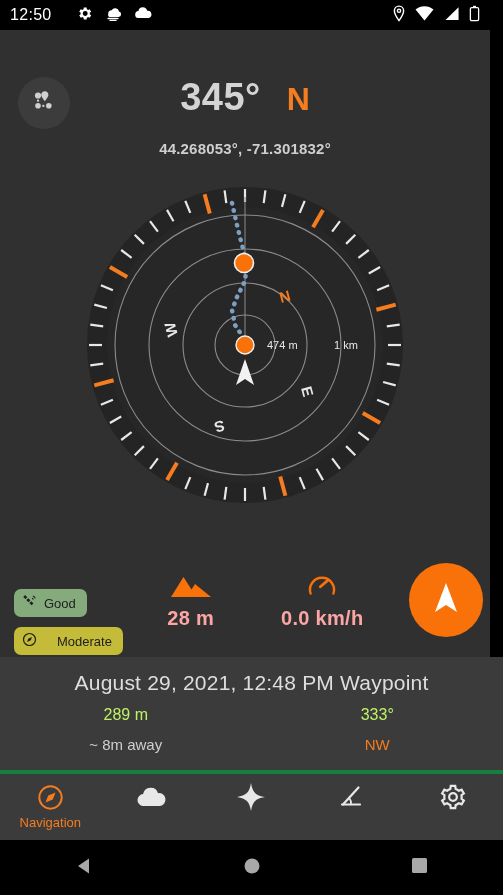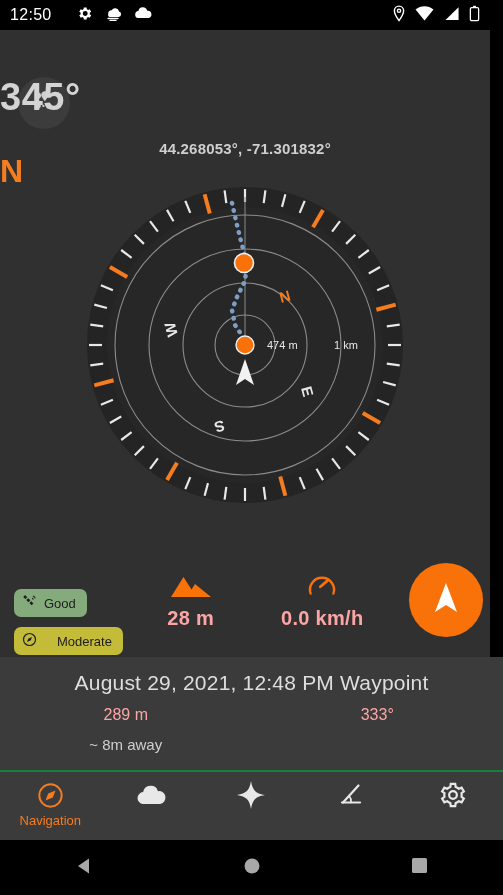--- a/index.html
+++ b/index.html
@@ -23,21 +23,21 @@
 
   
   .header { position: relative; height: 110px; }
   .route-btn {
     position: absolute; left: 18px; top: 47px;
     width: 52px; height: 52px; border-radius: 50%;
     background: #3c3c3c; display: flex; align-items: center; justify-content: center;
   }
   .heading-row {
     position: absolute; left: 0; right: 0; top: 46px;
-    display: flex; justify-content: center; align-items: baseline; gap: 34px; flex-direction: column;
+    display: flex; justify-content: center; align-items: baseline; gap: 26px;
   }
   .heading-deg { font-size: 38px; font-weight: bold; color: #d4d4d4; letter-spacing: .5px; }
   .heading-card { font-size: 32px; font-weight: bold; color: #f57c1f; }
   .coords {
     position: absolute; left: 0; right: 0; top: 110px;
     text-align: center; font-size: 15px; color: #cfcfcf; letter-spacing: .2px; font-weight: bold;
   }
 
   
   .radar-wrap { position: absolute; left: 0; top: 150px; width: 503px; height: 380px; }
@@ -69,29 +69,29 @@
   }
 
   
   .waypoint {
     position: absolute; left: 0; top: 657px; width: 503px; height: 113px;
     background: #3b3b3b; padding-top: 14px;
   }
   .wp-title { text-align: center; font-size: 21px; color: #dedede; letter-spacing: .2px; }
   .wp-cols { display: flex; margin-top: 11px; }
   .wp-col { flex: 1; text-align: center; }
-  .wp-main { font-size: 16px; color: #fca5a5; }
+  .wp-main { font-size: 16px; color: #bef264; }
   .wp-sub { font-size: 15px; color: #cfcfcf; margin-top: 12px; }
   .wp-sub.accent { color: #f57c1f; }
 
   
   .bottomnav {
     position: absolute; left: 0; top: 770px; width: 503px; height: 70px;
     background: #3b3b3b; display: flex; align-items: flex-start; padding-top: 8px;
-    border-top: 2px solid #15803d;
+    border-top: 4px solid #15803d;
   }
   .navitem { flex: 1; display: flex; flex-direction: column; align-items: center; gap: 3px; }
   .navlabel { font-size: 13px; color: #f57c1f; }
   .nav-ico { height: 30px; display: flex; align-items: center; justify-content: center; }
 
   
   .sysnav {
     position: absolute; left: 0; top: 840px; width: 503px; height: 55px;
     background: #000; display: flex; align-items: center;
   }
@@ -319,20 +319,21 @@
 
   <div class="waypoint">
     <div class="wp-title">August 29, 2021, 12:48 PM Waypoint</div>
     <div class="wp-cols">
       <div class="wp-col">
         <div class="wp-main">289 m</div>
         <div class="wp-sub">~ 8m away</div>
       </div>
       <div class="wp-col">
         <div class="wp-main">333°</div>
+        <div class="wp-sub accent">NW</div>
       </div>
     </div>
   </div>
 
   <div class="bottomnav">
     <div class="navitem">
       <span class="nav-ico">
         <svg width="27" height="27" viewBox="0 0 28 28" fill="none" stroke="#f57c1f" stroke-width="2">
           <circle cx="14" cy="14" r="11.6"></circle>
           <path d="M19.2 8.8L11.6 11.8 8.8 19.2 16.4 16.2z" fill="#f57c1f" stroke="none"></path>

